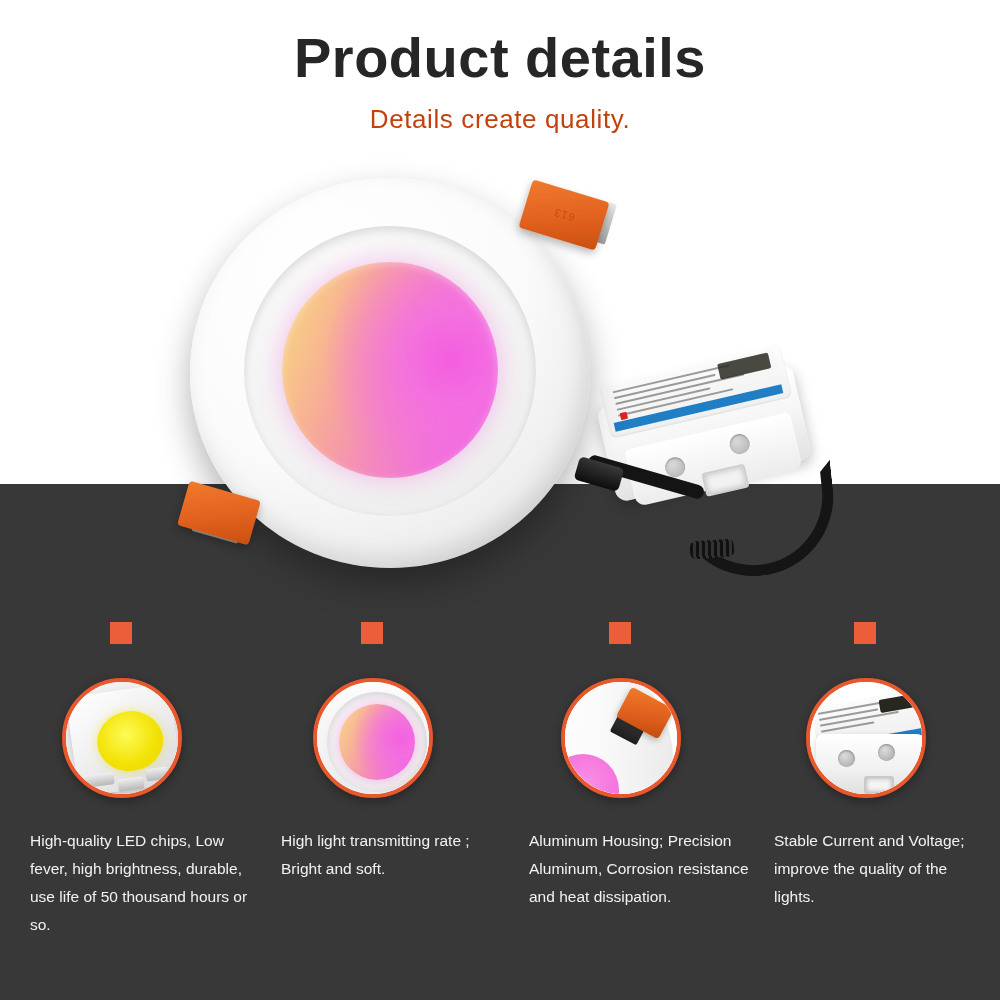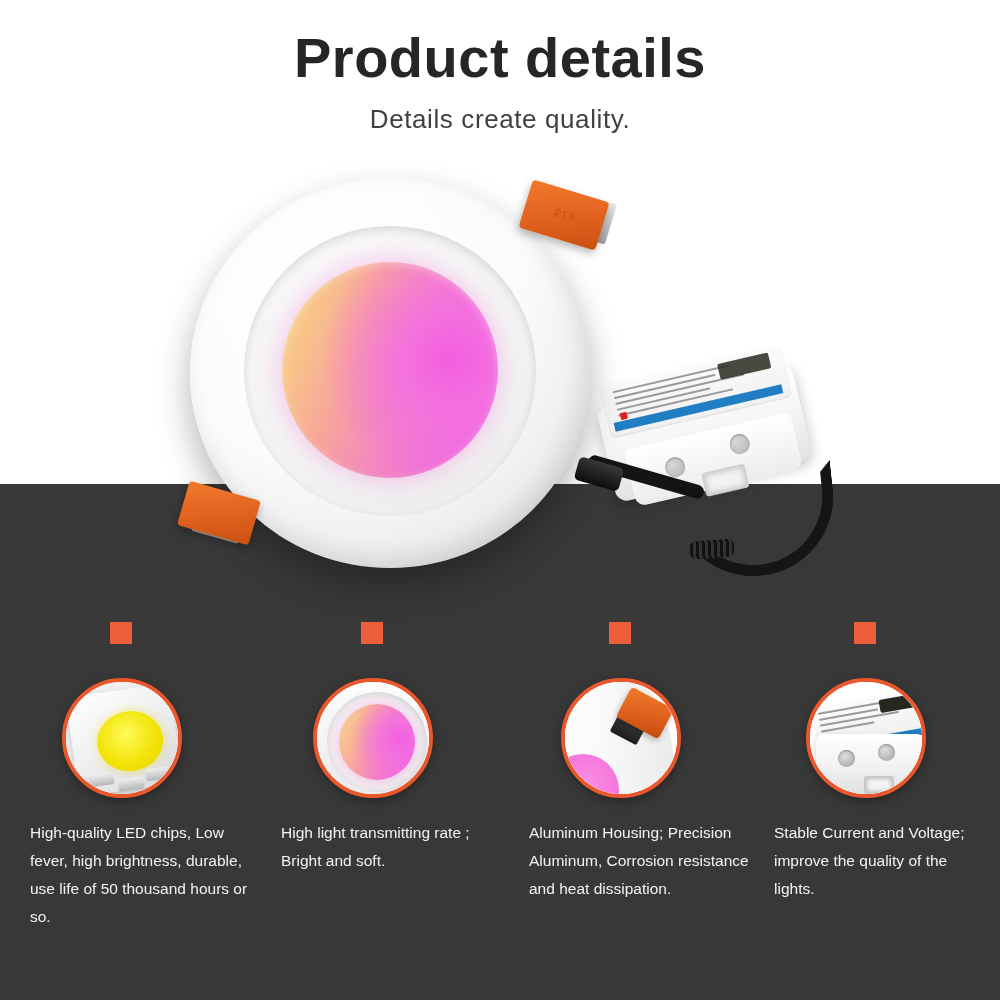--- a/index.html
+++ b/index.html
@@ -19,21 +19,21 @@
   .bg-top    { position:absolute; left:0; top:0;     width:1000px; height:484px; background:#ffffff; }
   .bg-bottom { position:absolute; left:0; top:484px; width:1000px; height:516px; background:#383838; }
 
   
   .header { position:absolute; left:0; top:0; width:1000px; text-align:center; z-index:6; }
   .title {
     font-size:56px; font-weight:bold; letter-spacing:0.5px;
     color:#262626; line-height:1; padding-top:30px;
   }
   .subtitle {
-    font-size:26px; font-weight:300; color:#404040;
+    font-size:26px; font-weight:300; color:#c2410c;
     letter-spacing:0.6px; padding-top:18px;
   }
 
   
   .hero { position:absolute; left:0; top:0; width:1000px; height:620px; z-index:4; }
 
   
   .driver {
     position:absolute; left:604px; top:356px; width:216px; height:150px;
     transform:rotate(-13deg);
@@ -260,21 +260,21 @@
             box-shadow:inset 0 1px 2px rgba(0,0,0,.3); }
   .t-hole.a { left:22px; top:16px; }
   .t-hole.b { left:62px; top:10px; }
   .t-port {
     position:absolute; left:48px; bottom:2px; width:30px; height:18px;
     background:#f4f4f4; border:2px solid #c9c9c9; border-radius:3px;
     box-shadow:inset 0 0 5px rgba(0,0,0,.3);
   }
 
   .f-text {
-    position:absolute; left:16px; top:204px; width:232px;
+    position:absolute; left:16px; top:212px; width:232px;
     color:#f2f2f2; font-size:15.5px; line-height:28px;
     font-family:"Liberation Sans", sans-serif;
   }
   .f3 .f-text { width:200px; }
 </style>
 </head>
 <body>
 
 <div class="page">
 

